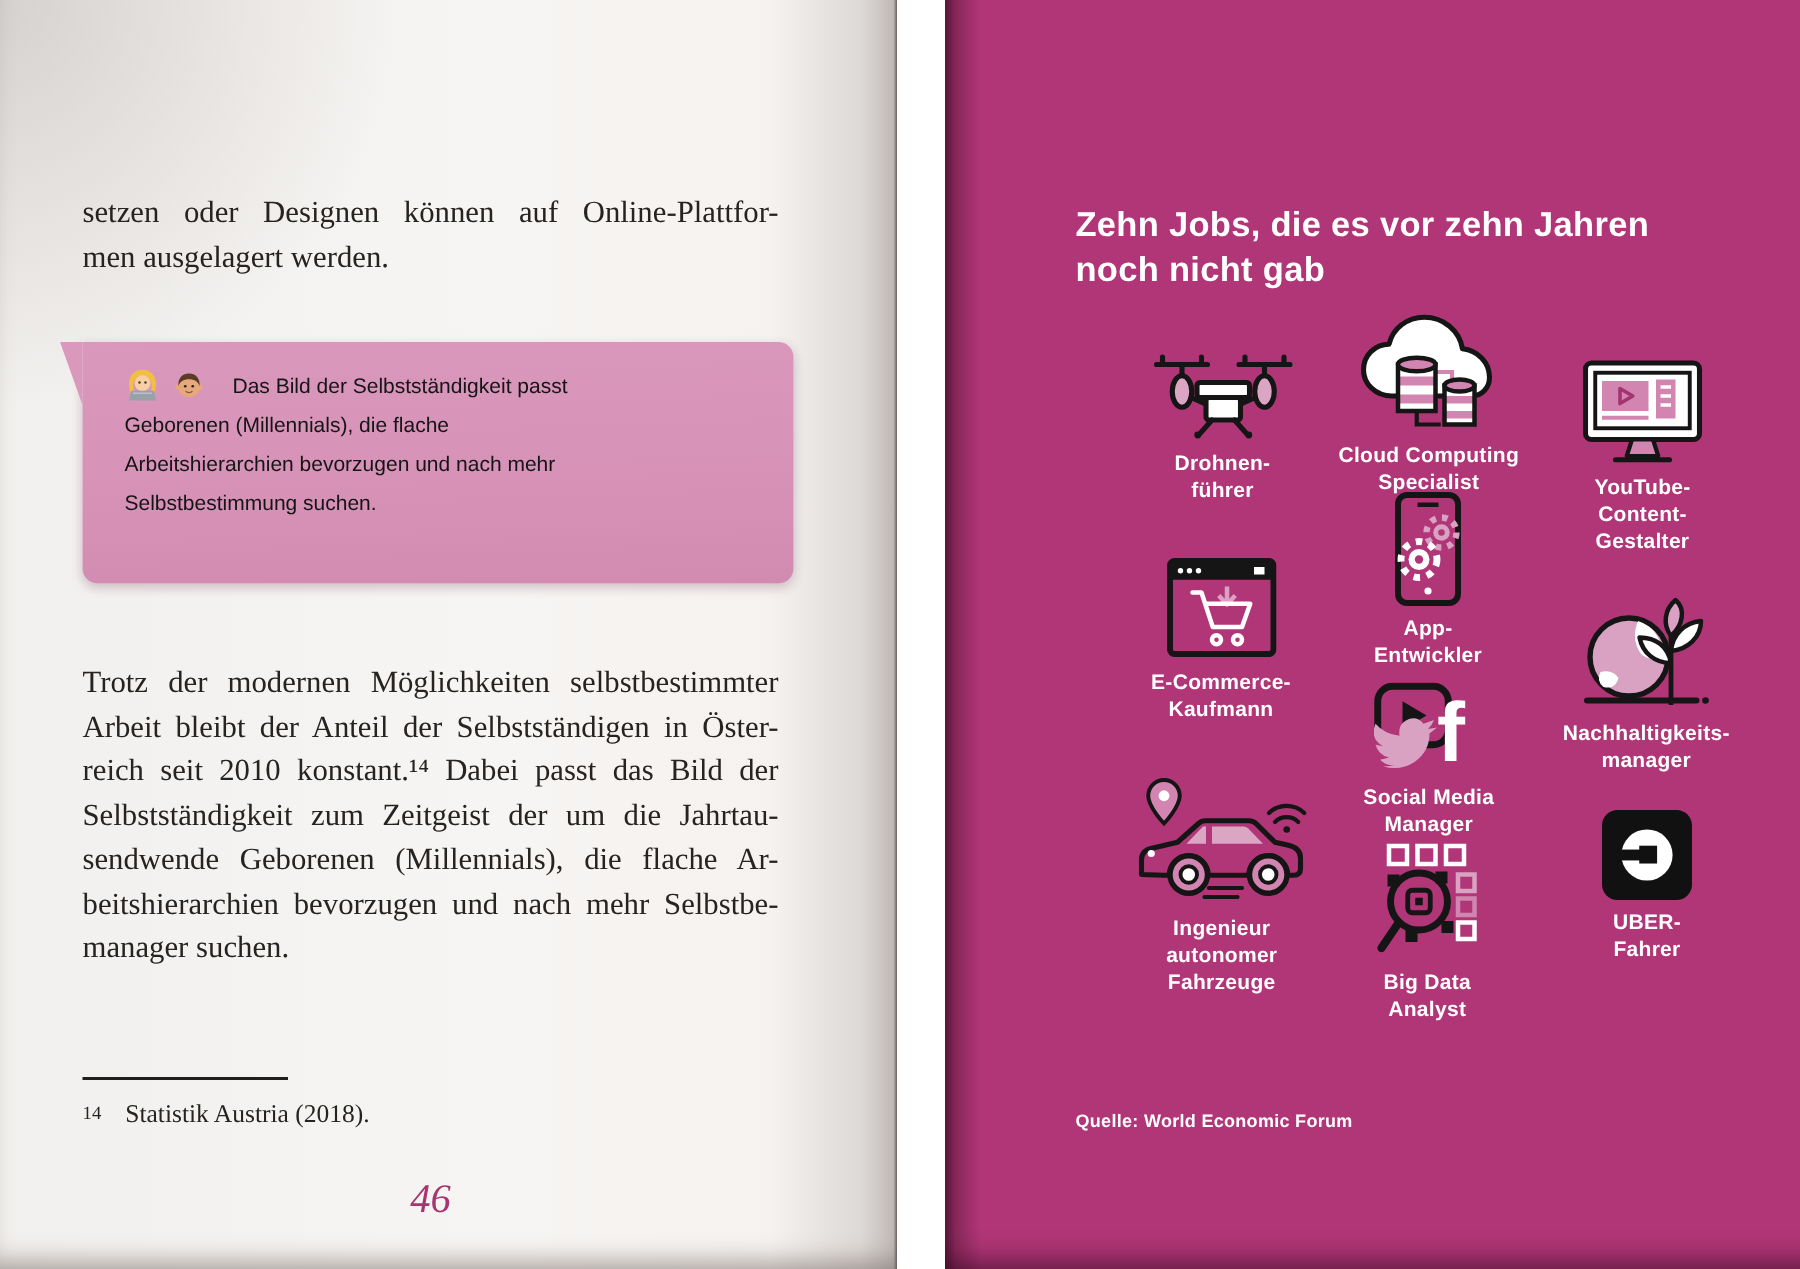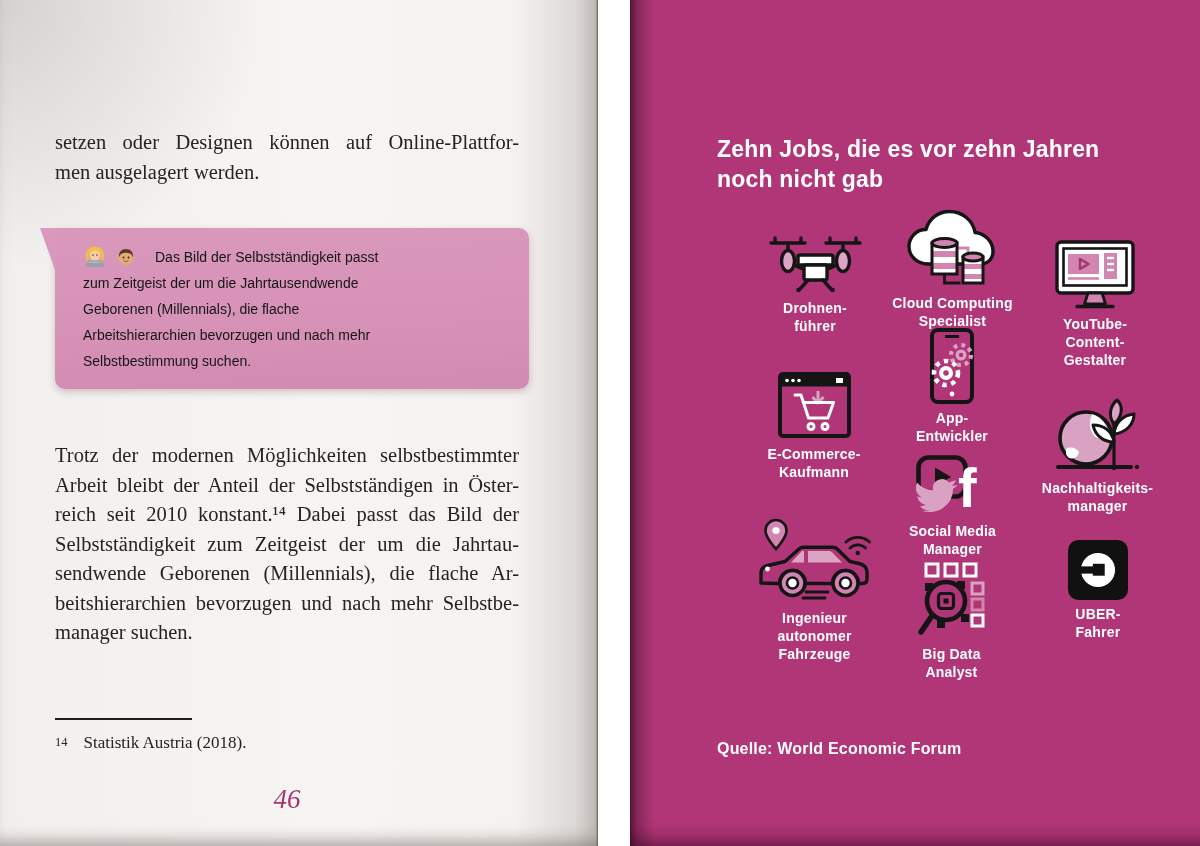--- a/index.html
+++ b/index.html
@@ -35,21 +35,21 @@
   
   .page-right{position:absolute;top:0;left:598px;width:602px;height:846px;
     background:linear-gradient(to right,#5c163b 0px,#87285a 7px,#b13677 24px,#b13677 100%);
     box-shadow:inset 0 -14px 18px -9px rgba(45,5,28,0.6);margin-left:32px;}
   .title{position:absolute;left:87px;top:134px;margin:0;font-size:23px;line-height:30px;
     font-weight:700;color:#ffffff;letter-spacing:0.2px;}
   .job{position:absolute;display:flex;flex-direction:column;align-items:center;}
   .job-icon{display:flex;align-items:center;justify-content:center;}
   .job-label{margin-top:5px;text-align:center;font-size:14px;font-weight:700;
     line-height:18px;color:#ffffff;letter-spacing:0.2px;}
-  .source{position:absolute;left:87px;top:740px;font-size:16px;font-weight:700;
+  .source{position:absolute;left:87px;top:740px;font-size:12px;font-weight:700;
     color:#ffffff;letter-spacing:0.2px;}
 
   
   .job-drone  {left:125px;top:236px;width:120px;}
   .job-cloud  {left:260px;top:207px;width:125px;}
   .job-youtube{left:405px;top:240px;width:120px;}
   .job-ecom   {left:124px;top:372px;width:120px;}
   .job-app    {left:267px;top:328px;width:110px;}
   .job-nach   {left:405px;top:398px;width:125px;}
   .job-social {left:265px;top:455px;width:115px;}
@@ -90,21 +90,20 @@
               <circle cx="11" cy="11.5" r="7.4" fill="#e5a97c"></circle>
               <path d="M11,3 C5.8,3 3.4,7.2 4,11.5 C4.8,8.3 7.3,6.8 11,6.8 C14.7,6.8 17.2,8.3 18,11.5 C18.6,7.2 16.2,3 11,3 Z" fill="#5c3b24"></path>
               <circle cx="8.5" cy="11.5" r="0.9" fill="#2e2018"></circle>
                 <circle cx="13.5" cy="11.5" r="0.9" fill="#2e2018"></circle>
               <path d="M9,15 q2,1.5 4,0" stroke="#8a5a3c" stroke-width="0.9" fill="none" stroke-linecap="round"></path>
             </svg>
           </span>
           <span class="lead-text">Das Bild der Selbstständigkeit passt</span>
         </div>
         <div>
-            <div>zum Zeitgeist der um die Jahrtausendwende</div>
             <div>Geborenen (Millennials), die flache</div>
             <div>Arbeitshierarchien bevorzugen und nach mehr</div>
             <div>Selbstbestimmung suchen.</div>
           </div>
       </div>
     </div>
 
     <div class="bodytext serif">
         <div class="jline">Trotz der modernen Möglichkeiten selbstbestimmter</div>
         <div class="jline">Arbeit bleibt der Anteil der Selbstständigen in Öster-</div>

